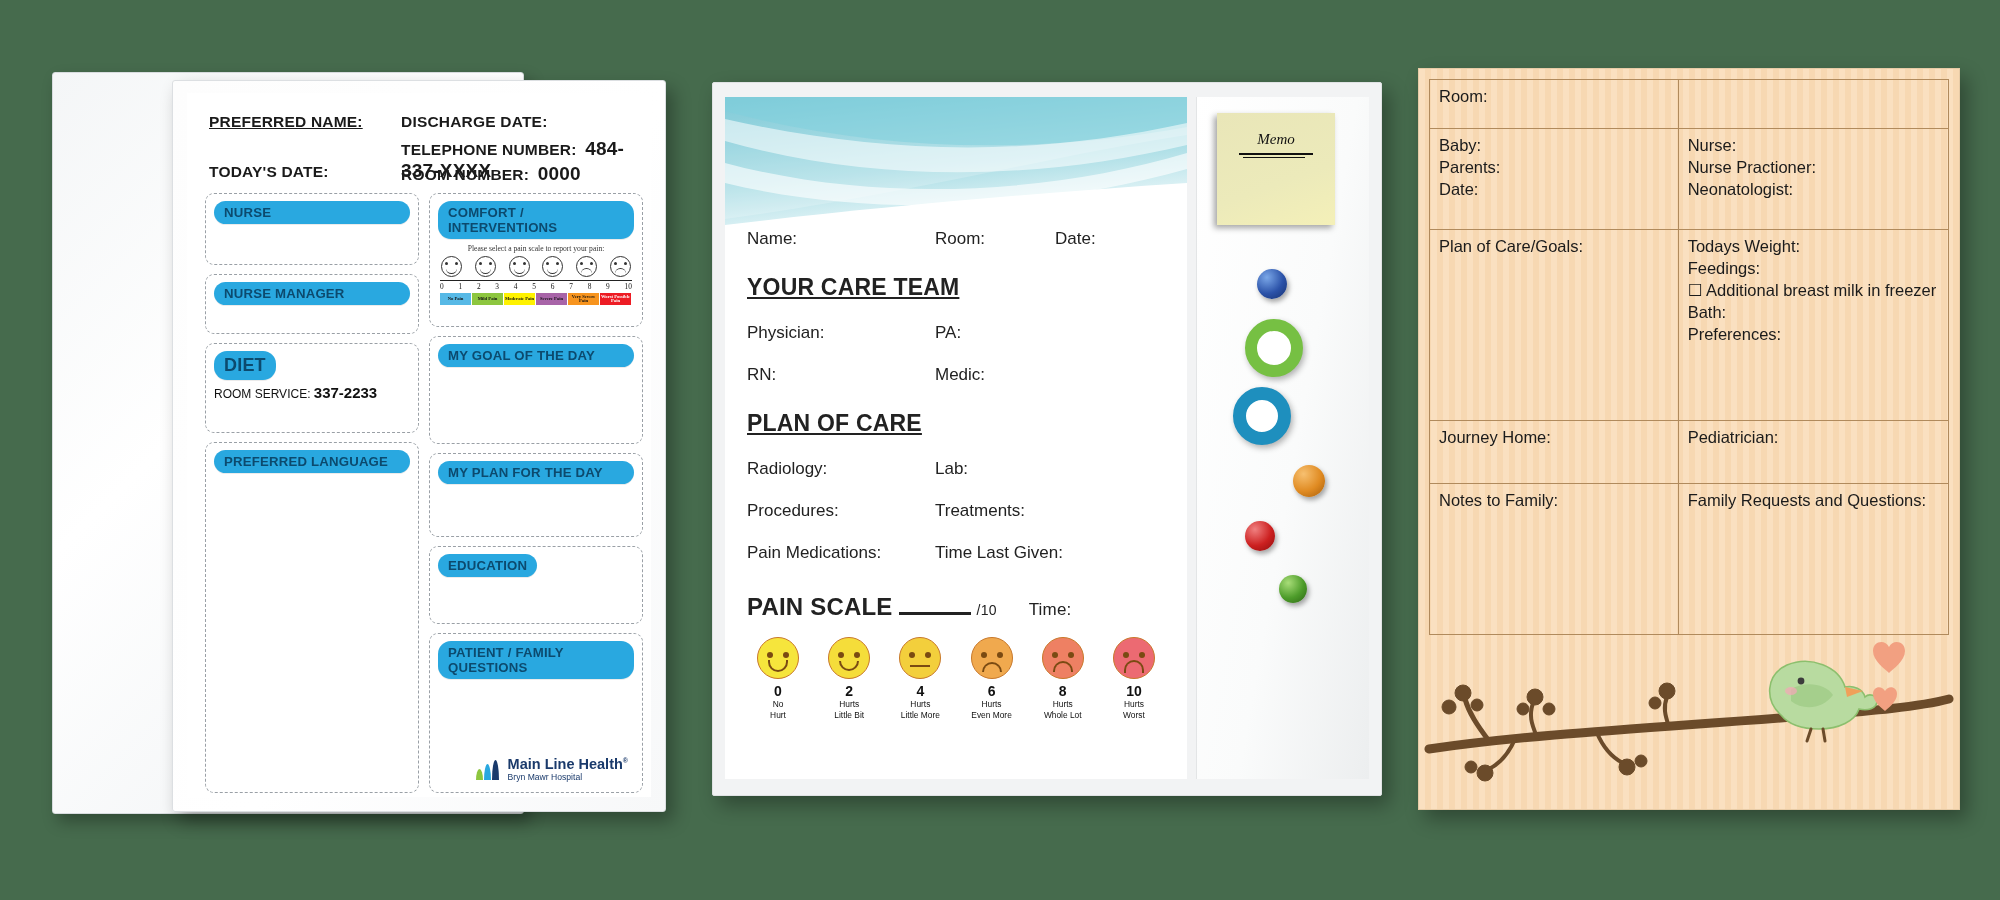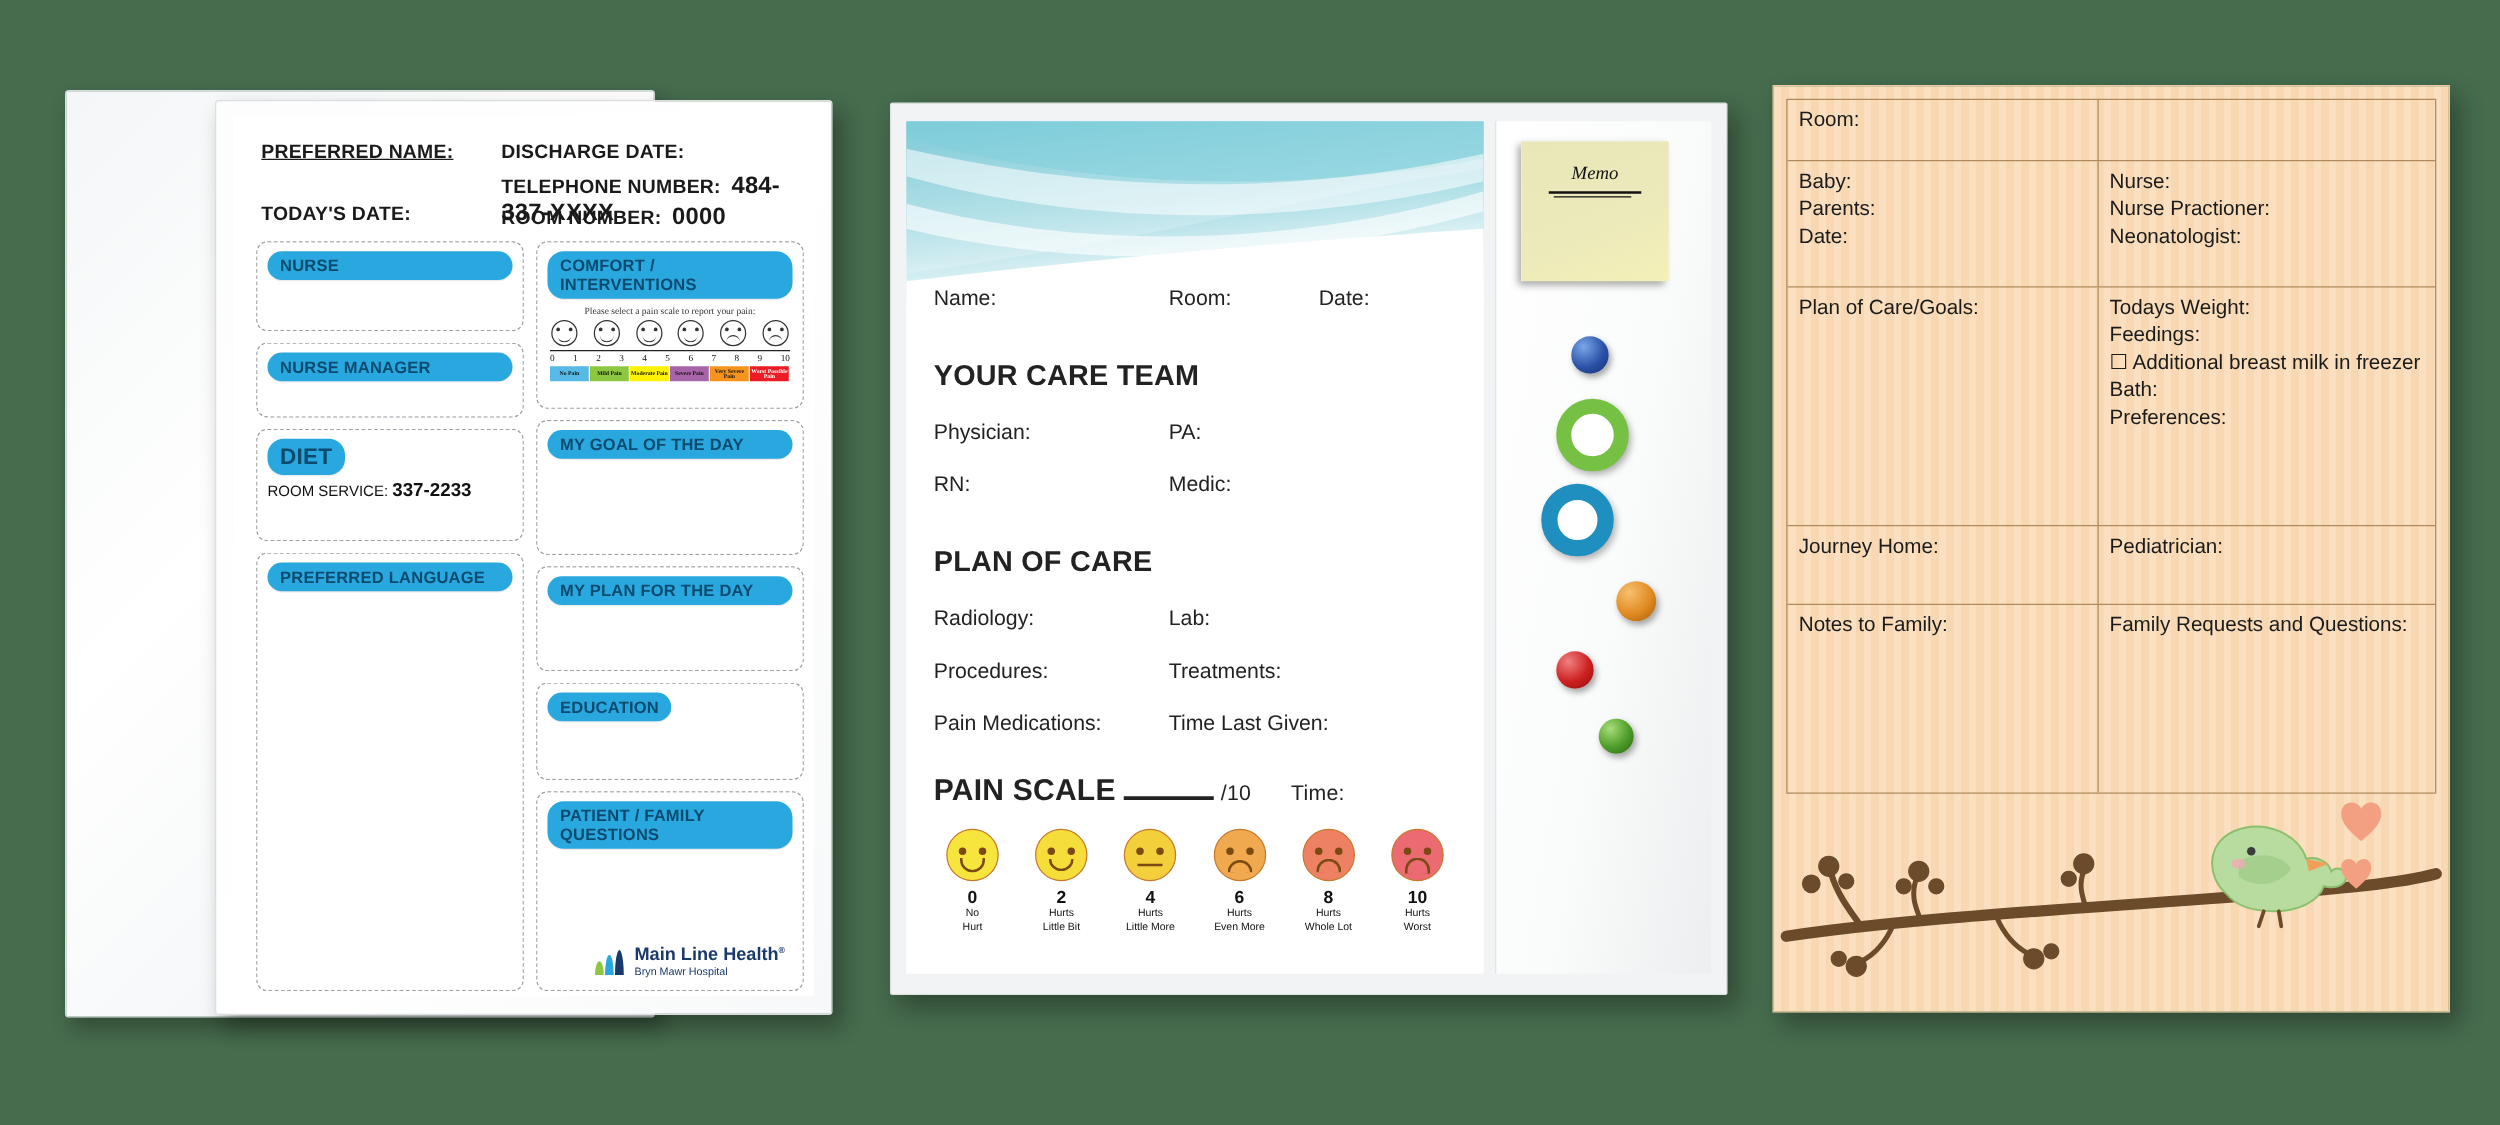--- a/index.html
+++ b/index.html
@@ -67,24 +67,24 @@
     background:#f2f3f4;border:1px solid #e0e2e4;border-radius:2px;
     box-shadow:7px 9px 20px rgba(0,0,0,.33);
   }
   #b2-main{position:absolute;left:12px;top:14px;width:462px;bottom:16px;background:#fff;overflow:hidden;}
   #b2-wave{position:absolute;left:0;top:0;right:0;height:150px;overflow:hidden;background:linear-gradient(180deg,#6fc6d4 0%,#9ed9e2 45%,#ffffff 100%);}
   #b2-wave svg{position:absolute;left:0;top:0;}
   .b2-body{position:absolute;left:0;right:0;top:110px;bottom:0;padding:0 22px;box-sizing:border-box;color:#222;}
   .b2-row{display:flex;font-size:17px;margin-top:22px;}
   .b2-row .c1{width:188px;}
   .b2-row .c2{flex:1;}
-  .b2-h{font-size:23px;font-weight:bold;margin-top:38px;letter-spacing:.2px;}
+  .b2-h{font-size:23px;font-weight:bold;margin-top:25px;letter-spacing:.2px;text-decoration:underline;}
   .b2-pain-h{font-size:24px;font-weight:bold;margin-top:30px;letter-spacing:.2px;display:flex;align-items:baseline;gap:6px;}
   .b2-pain-h .ul{display:inline-block;width:72px;border-bottom:3px solid #222;}
-  .b2-pain-h .small{font-size:17px;font-weight:normal;}
+  .b2-pain-h .small{font-size:14px;font-weight:normal;}
   .b2-pain-h .time{font-size:17px;font-weight:normal;margin-left:26px;}
   .wb-faces{display:flex;justify-content:space-between;margin-top:16px;padding:0 2px;}
   .wb-i{text-align:center;width:58px;}
   .wb-face{width:42px;height:42px;border-radius:50%;margin:0 auto;position:relative;border:1.6px solid #c8782a;box-sizing:border-box;}
   .wb-eye{position:absolute;top:14px;width:6px;height:6px;border-radius:50%;background:#7a4a12;}
   .wb-eye.l{left:9px;}.wb-eye.r{right:9px;}
   .wb-m{position:absolute;left:10px;right:10px;}
   .wb-num{font-size:14px;font-weight:bold;margin-top:4px;color:#111;}
   .wb-lbl{font-size:8.4px;line-height:1.15;color:#111;margin-top:1px;}
   
@@ -409,21 +409,21 @@
         </div>
         <div class="b3-c r">
           <div>Todays Weight:</div>
           <div>Feedings:</div>
           <div>☐ Additional breast milk in freezer</div>
           <div>Bath:</div>
           <div>Preferences:</div>
         </div>
       </div>
 
-      <div class="b3-row" style="flex:0 0 62px;justify-content:flex-end;">
+      <div class="b3-row" style="flex:0 0 62px;">
         <div class="b3-c l">
           <div>Journey Home:</div>
         </div>
         <div class="b3-c r">
           <div>Pediatrician:</div>
         </div>
       </div>
 
       <div class="b3-row" style="flex:1;">
         <div class="b3-c l">

